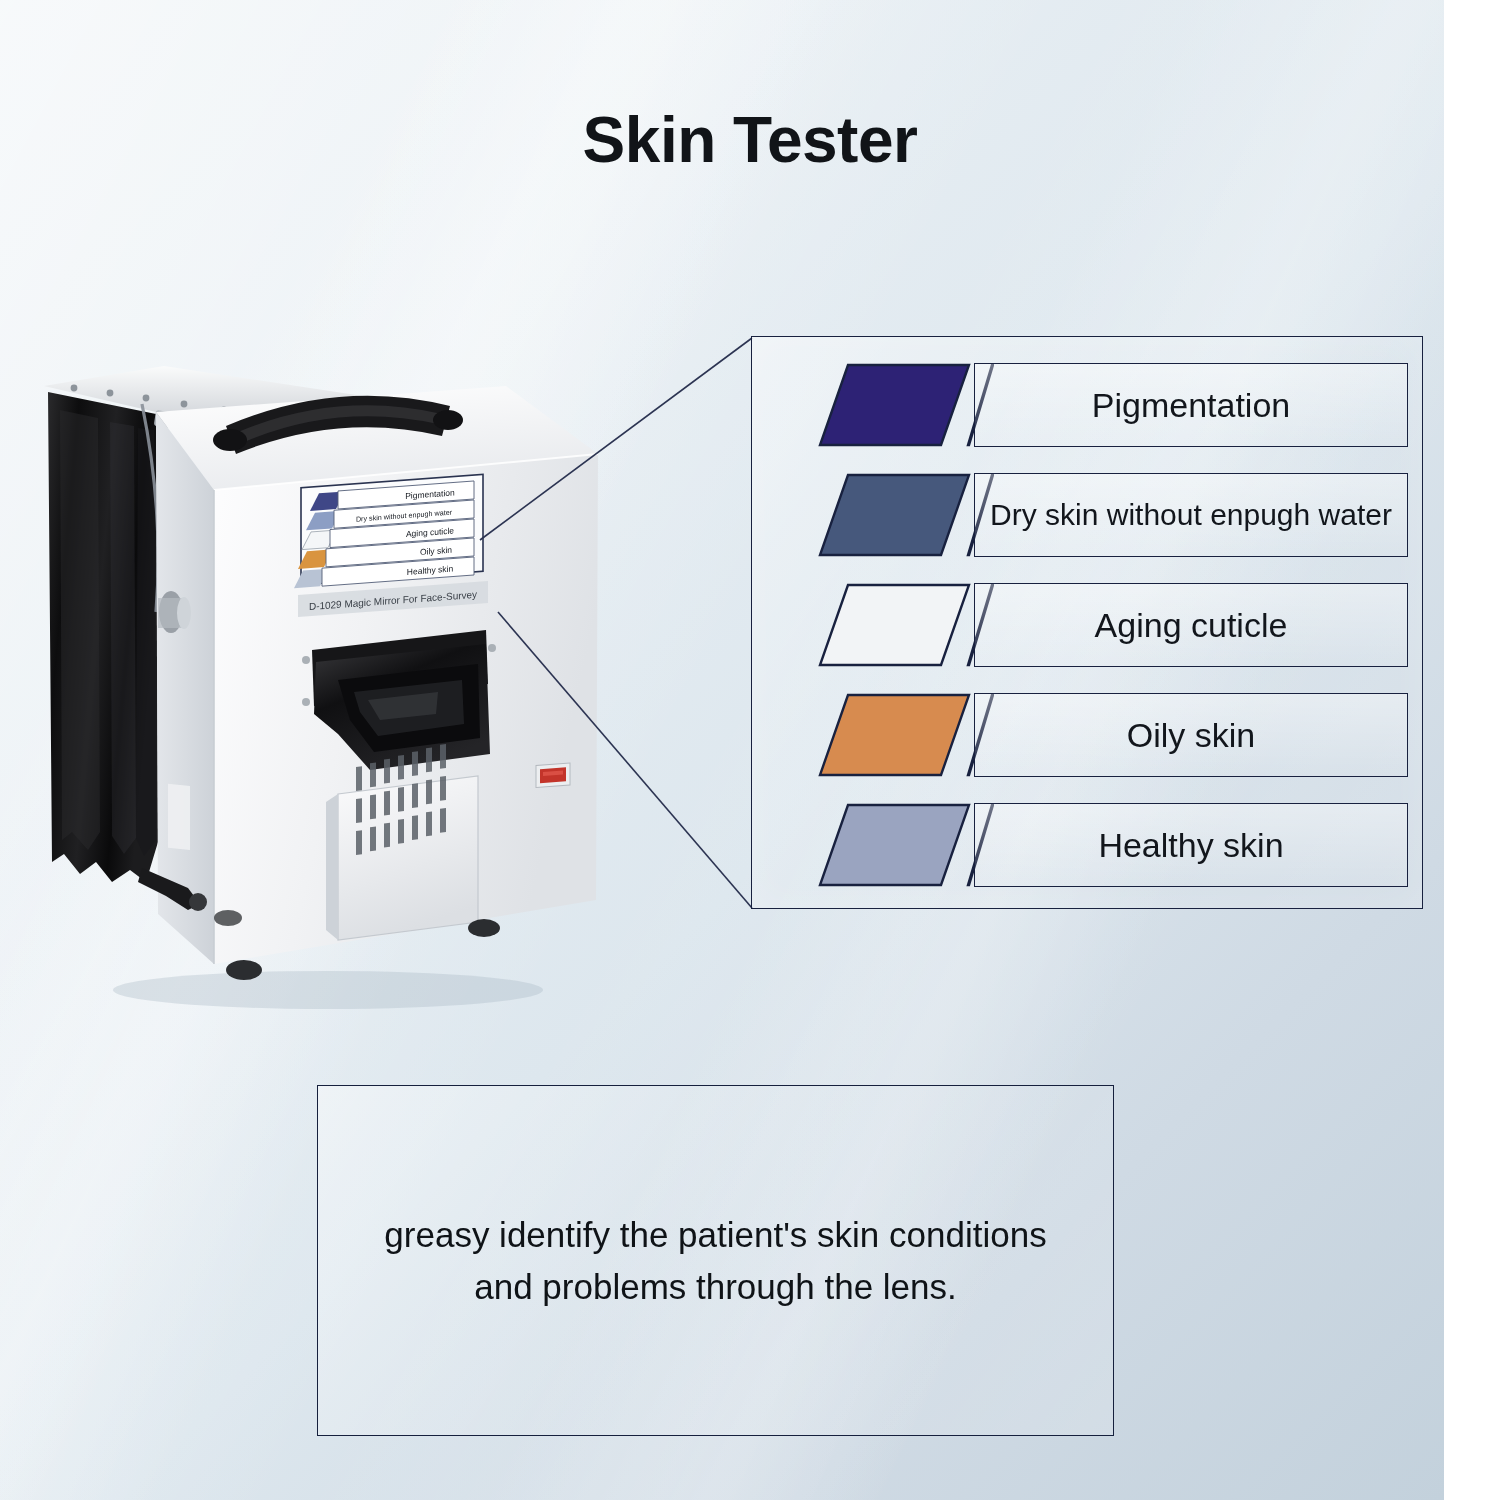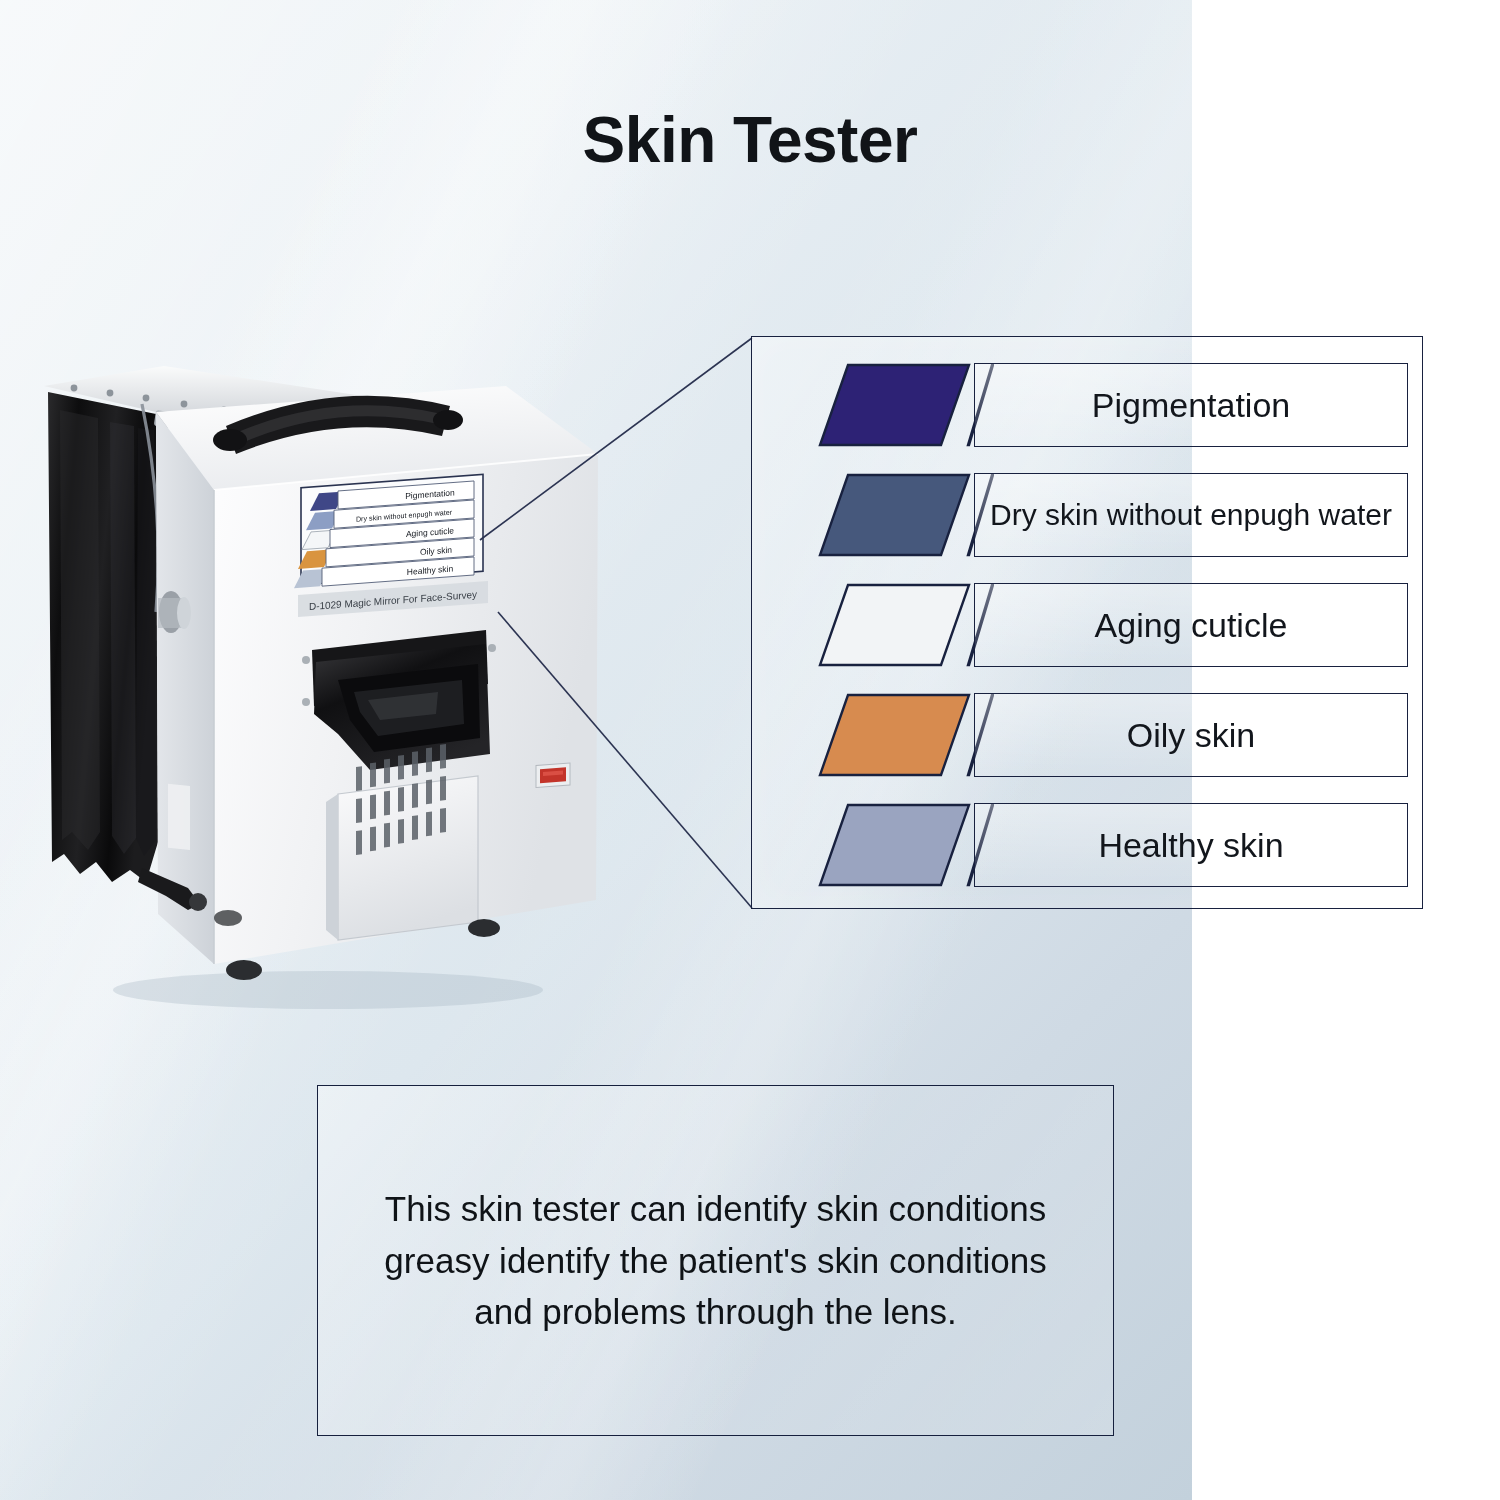--- a/index.html
+++ b/index.html
@@ -5,21 +5,21 @@
   * { margin:0; padding:0; box-sizing:border-box; }
 
   html,body{
     width:1500px; height:1500px;
     font-family:"Liberation Sans", sans-serif;
     overflow:hidden;
   }
 
   #page{
     position:relative;
-    width:1192px; height:1500px;
+    width:1444px; height:1500px;
     background:
       linear-gradient(118deg,
         rgba(255,255,255,0.55) 0%,
         rgba(255,255,255,0.18) 34%,
         rgba(255,255,255,0.00) 48%,
         rgba(255,255,255,0.10) 62%,
         rgba(255,255,255,0.00) 76%),
       linear-gradient(135deg, #eef3f6 0%, #e7eef3 28%, #dde7ee 55%, #cfdae4 78%, #c3d1dc 100%);
   }
 
@@ -345,19 +345,18 @@
       </svg>
       <div class="bar">
         <span class="label">Healthy skin</span>
       </div>
     </div>
 
   </div>
 
   <div id="desc-box">
     <div id="desc-text">
-      <p>This skin tester can identify skin conditions</p>
       <p>greasy identify the patient's skin conditions</p>
       <p>and problems through the lens.</p>
     </div>
   </div>
 
 </div>
 
 </body></html>

